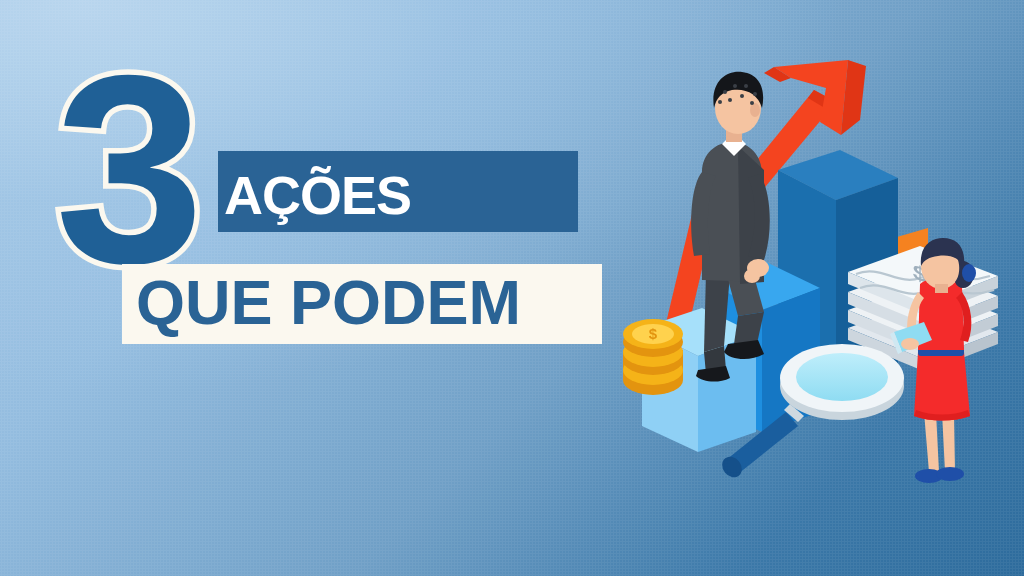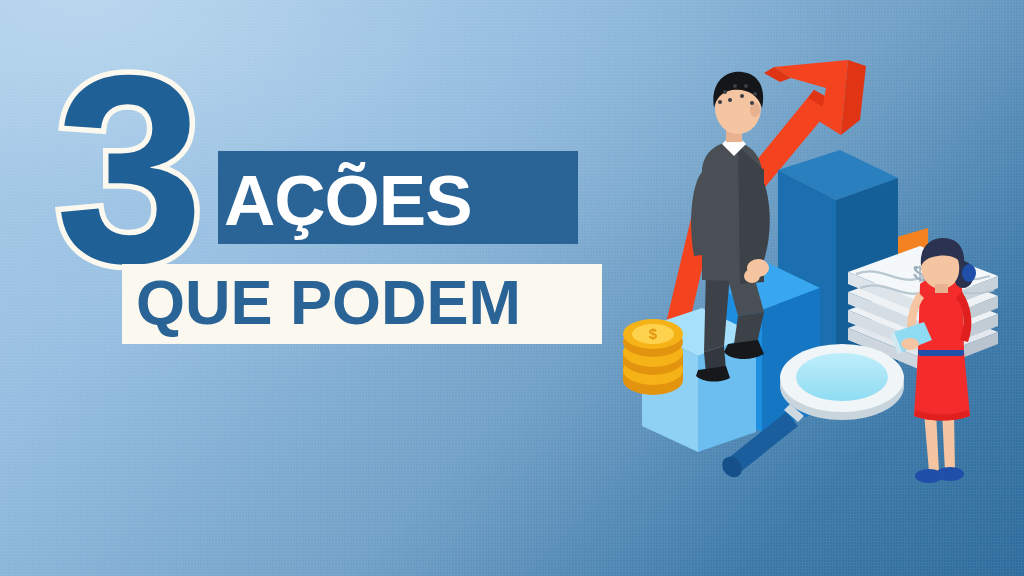--- a/index.html
+++ b/index.html
@@ -48,24 +48,24 @@
   .band{
     position:absolute;
     display:flex; align-items:center;
     font-weight:bold;
     white-space:nowrap;
     font-family:"Liberation Sans", sans-serif;
   }
 
   #band-acoes{
     left:218px; top:151px;
-    width:360px; height:93px;
+    width:360px; height:81px;
     background:#2a6395;
     color:#ffffff;
-    font-size:71px;
+    font-size:54px;
     letter-spacing:-1px;
     padding-left:6px;
     z-index:2;
   }
   #band-acoes .bt{ position:relative; top:3px; }
 
   #band-quepodem{
     left:122px; top:264px;
     width:480px; height:80px;
     background:#fbf8ef;

